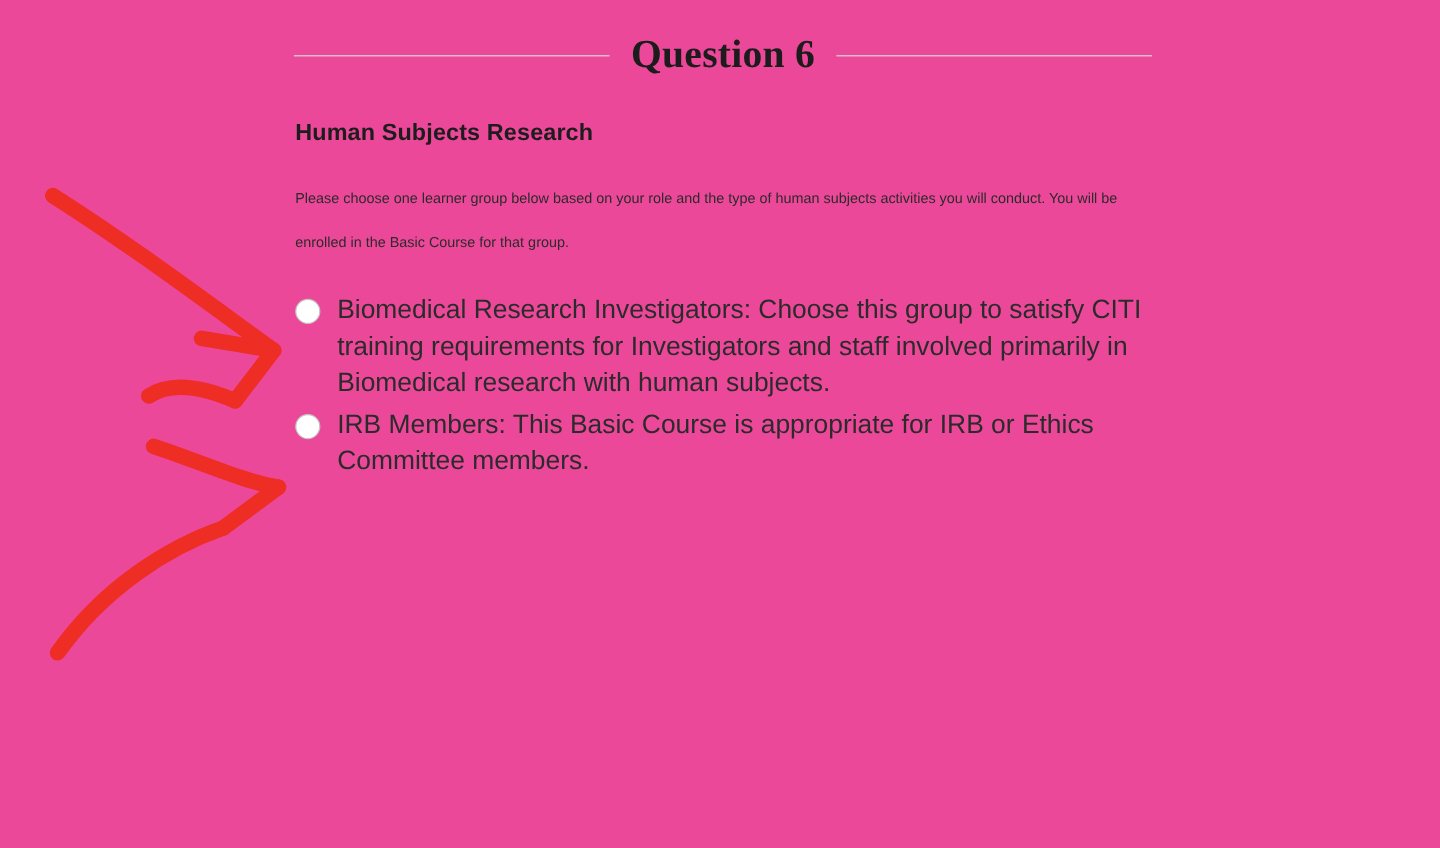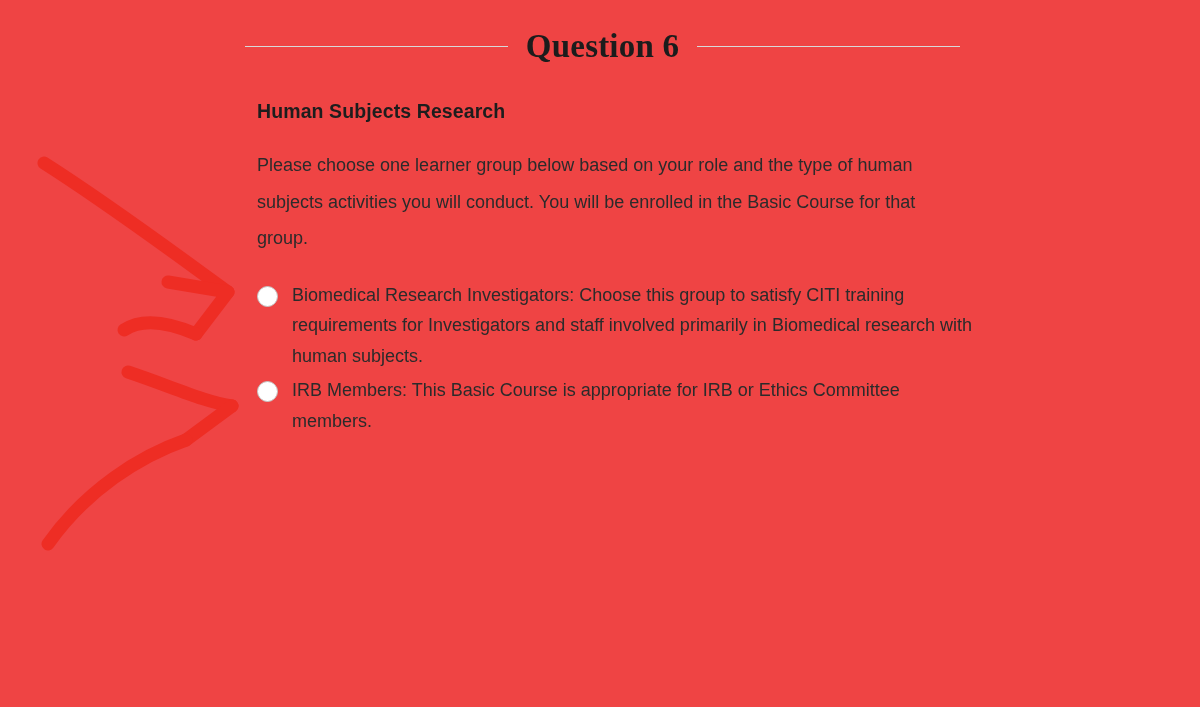--- a/index.html
+++ b/index.html
@@ -9,21 +9,21 @@
     width: 1200px;
     height: 707px;
     background: #ffffff;
     font-family: "Liberation Sans", sans-serif;
     overflow: hidden;
   }
   .page {
     position: relative;
     width: 1200px;
     height: 707px;
-    background: #ef4444;
+    background: #ec4899;
   }
   
   .q-header {
     position: absolute;
     left: 245px;
     top: 28px;
     width: 715px;
     display: flex;
     align-items: center;
     gap: 18px;
@@ -37,33 +37,33 @@
     font-family: "Liberation Serif", serif;
     font-size: 33px;
     font-weight: bold;
     color: #1c1c1c;
     white-space: nowrap;
     letter-spacing: 0.2px;
   }
   
   .content {
     position: absolute;
-    left: 257px;
+    left: 246px;
     top: 100px;
     width: 720px;
   }
   .section-title {
     font-size: 19.5px;
     font-weight: bold;
     color: #1d1d1d;
     margin: 0 0 24px 0;
     letter-spacing: 0.1px;
   }
   .intro {
-    font-size: 18px;
+    font-size: 12px;
     line-height: 36.5px;
     color: #2b2b2b;
     margin: 0 0 22px 0;
     width: 700px;
   }
   
   .options { margin: 0; padding: 0; }
   .option {
     display: flex;
     align-items: flex-start;
@@ -74,21 +74,21 @@
     flex: 0 0 auto;
     width: 21px;
     height: 21px;
     border: 1.6px solid #c3c3c3;
     border-radius: 50%;
     background: #fff;
     margin-top: 6px;
     margin-right: 14px;
   }
   .option-label {
-    font-size: 18px;
+    font-size: 22px;
     line-height: 30.5px;
     color: #2b2b2b;
     max-width: 680px;
   }
   
   .arrows {
     position: absolute;
     left: 0;
     top: 0;
     width: 1200px;

